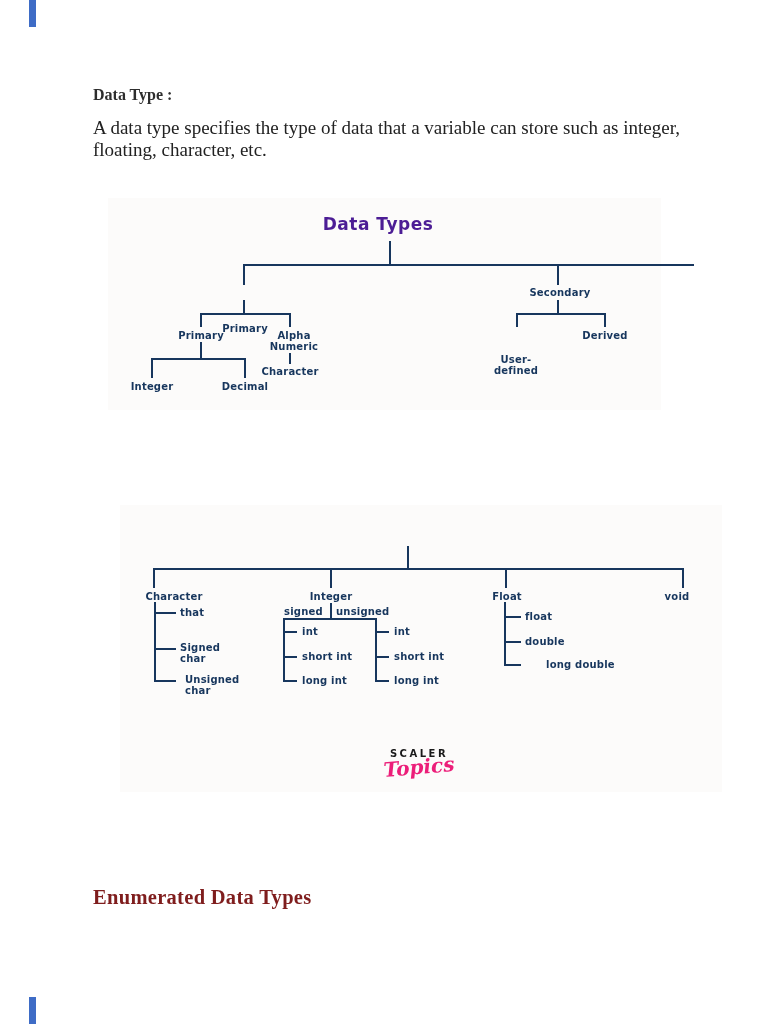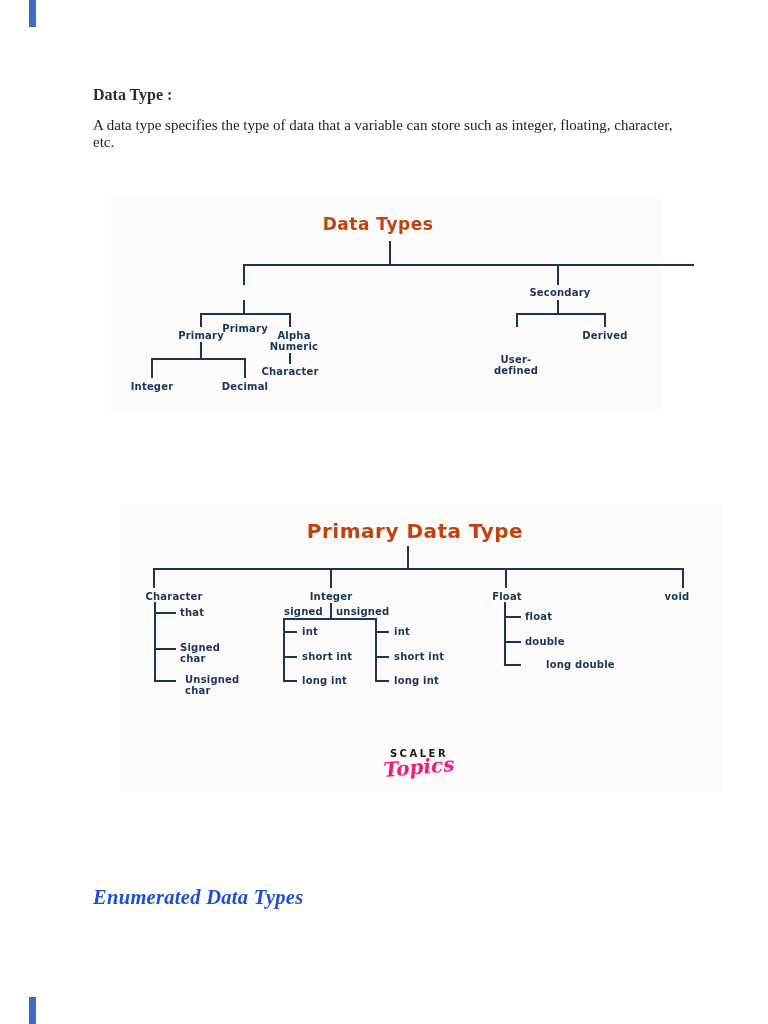--- a/index.html
+++ b/index.html
@@ -7,39 +7,38 @@
     width:768px;height:1024px;position:relative;background:#ffffff;
     font-family:"Liberation Serif",serif;overflow:hidden;
   }
   
   .doc-h1{
     position:absolute;left:93px;top:86px;
     font-family:"Liberation Serif",serif;font-weight:bold;font-size:16px;color:#2d2d2d;
   }
   .doc-p{
     position:absolute;left:93px;top:117px;width:600px;
-    font-family:"Liberation Serif",serif;font-size:15px;color:#222222;
+    font-family:"Liberation Serif",serif;font-size:19px;color:#222222;
   }
   .doc-h2{
     position:absolute;left:93px;top:886px;
-    font-family:"Liberation Serif",serif;font-weight:bold;font-size:20.5px;color:#1d4ed8;
+    font-family:"Liberation Serif",serif;font-weight:bold;font-size:20.5px;color:#7f1d1d;
     letter-spacing:0.3px;
-    font-style:italic;
   }
   
   .edge-marker{position:absolute;left:29px;width:7px;background:#3e6cc6;}
   .edge-top{top:0;height:27px;}
   .edge-bottom{top:997px;height:27px;}
   
   .diagram{position:absolute;background:#fcfbfa;}
   #diagram1{left:108px;top:198px;width:553px;height:212px;}
   #diagram2{left:120px;top:505px;width:602px;height:287px;}
   .dtitle{
     position:absolute;transform:translateX(-50%);
-    font-family:"DejaVu Sans","Liberation Sans",sans-serif;font-weight:bold;color:#c2410c;
+    font-family:"DejaVu Sans","Liberation Sans",sans-serif;font-weight:bold;color:#4c1d95;
     white-space:nowrap;letter-spacing:0.5px;
   }
   .dtitle1{font-size:17px;}
   .dtitle2{font-size:20px;}
   .vline,.hline{position:absolute;background:#17365d;}
   .vline{width:2px;}
   .hline{height:2px;}
   .dlabel,.dlabel-l{
     position:absolute;
     font-family:"DejaVu Sans","Liberation Sans",sans-serif;font-weight:bold;
@@ -101,21 +100,20 @@
 
   <div class="vline" style="left:449px;top:102px;height:13px;"></div>
   <div class="hline" style="left:408px;top:115px;width:89px;"></div>
   <div class="vline" style="left:408px;top:115px;height:14px;"></div>
   <div class="vline" style="left:496px;top:115px;height:14px;"></div>
   <div class="dlabel wrap" style="left:408px;top:132px;width:50px;margin-left:-25px;transform:none;margin-top:24px;">User-defined</div>
   <div class="dlabel" style="left:497px;top:132px;">Derived</div>
 </div>
 
 <div class="diagram" id="diagram2">
-  <div class="dtitle dtitle2" style="left:295px;top:14px;">Primary Data Type</div>
 
   <div class="vline" style="left:287px;top:41px;height:23px;"></div>
   <div class="hline" style="left:33px;top:63px;width:531px;"></div>
   <div class="vline" style="left:33px;top:63px;height:20px;"></div>
   <div class="vline" style="left:210px;top:63px;height:20px;"></div>
   <div class="vline" style="left:385px;top:63px;height:20px;"></div>
   <div class="vline" style="left:562px;top:63px;height:20px;"></div>
 
   <div class="dlabel" style="left:54px;top:86px;">Character</div>
   <div class="dlabel" style="left:211px;top:86px;">Integer</div>

